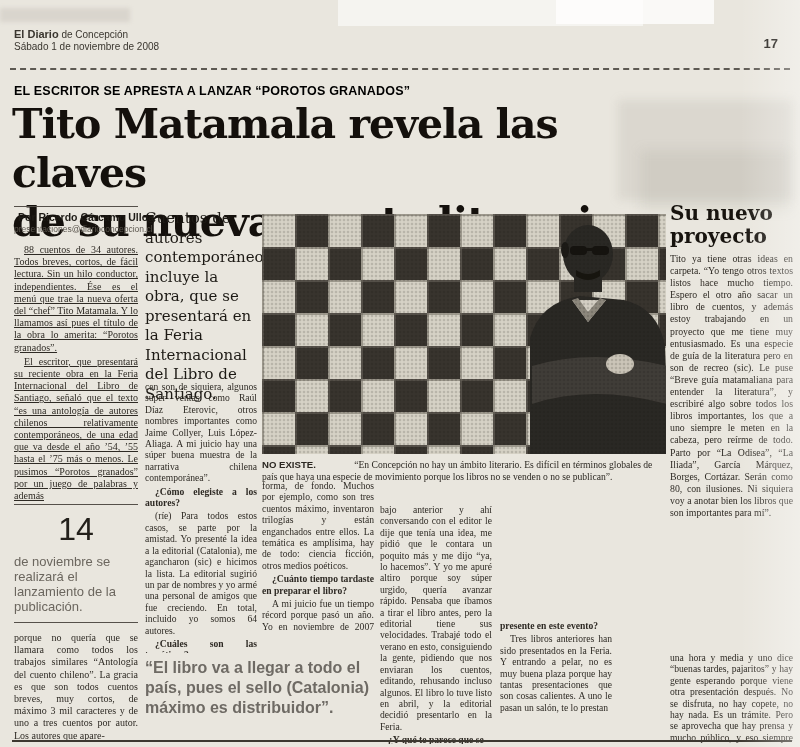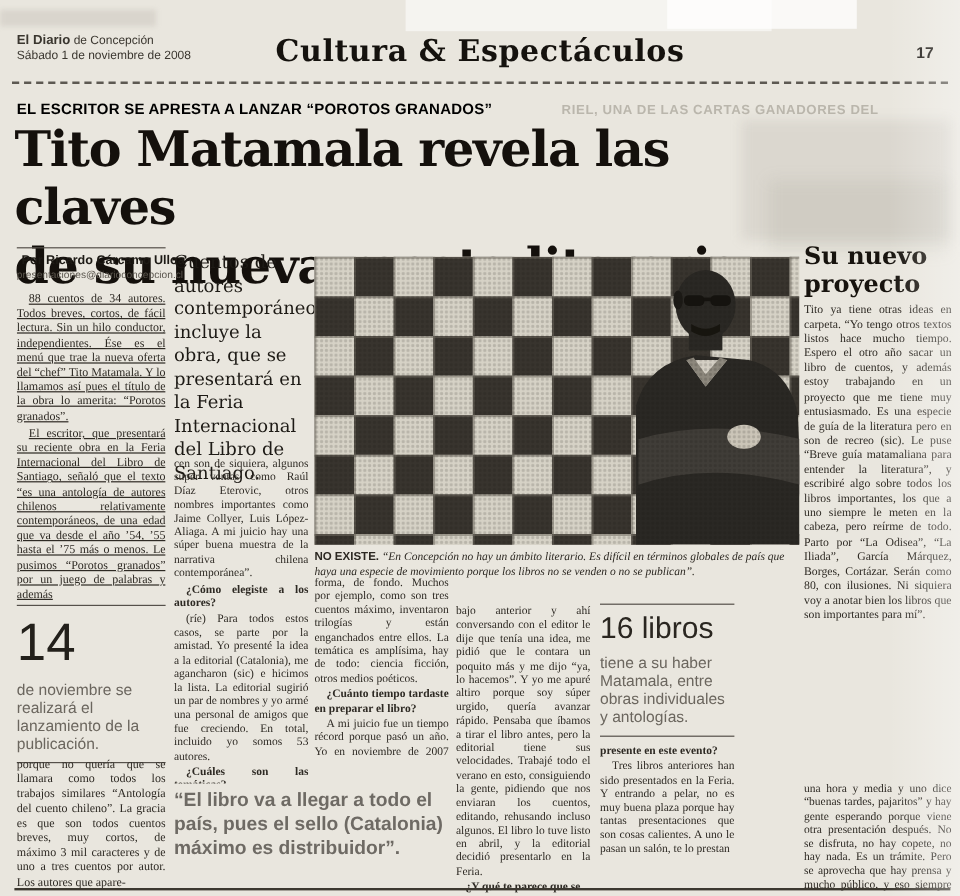--- a/index.html
+++ b/index.html
@@ -35,21 +35,21 @@
   .body-text{font-size:10px;line-height:12.2px;text-align:justify;color:#2e2a24;}
   .body-text p{margin:0 0 2px 0;text-indent:10px;}
   .body-text p.noindent{text-indent:0;}
   .q{font-weight:bold;text-indent:8px;margin:1px 0;}
   .byline-rule{position:absolute;left:14px;top:206px;width:124px;height:1px;background:#55504a;}
   .byline{position:absolute;left:18px;top:211px;width:150px;font-family:"Liberation Sans",sans-serif;font-weight:bold;font-size:10.5px;color:#1d1a15;}
   .byline-email{position:absolute;left:14px;top:224px;width:160px;font-family:"Liberation Sans",sans-serif;font-size:8.5px;color:#5c574f;}
   .col1-body{position:absolute;left:14px;top:244px;width:124px;height:258px;overflow:hidden;text-decoration:underline;}
   .callout14{position:absolute;left:14px;top:504px;width:124px;}
   .callout-rule{height:1px;background:#55504a;margin-bottom:6px;}
-  .callout14 .num{font-family:"Liberation Sans",sans-serif;font-size:44px;color:#23201b;text-align:left;margin:2px 0 6px 0;}
+  .callout14 .num{font-family:"Liberation Sans",sans-serif;font-size:32px;color:#23201b;text-align:center;margin:2px 0 6px 0;}
   .callout-text{font-family:"Liberation Sans",sans-serif;font-size:13px;line-height:15px;color:#6b665e;}
   .callout14 .callout-rule.bottom{margin-top:8px;margin-bottom:0;}
   .col1-tail{position:absolute;left:14px;top:632px;width:124px;height:110px;overflow:hidden;}
 
   .col2-deck{position:absolute;left:145px;top:209px;width:113px;
     font-family:"DejaVu Serif",serif;font-size:15px;line-height:19.5px;color:#1d1a15;}
   .col2-body{position:absolute;left:145px;top:381px;width:112px;height:272px;overflow:hidden;}
   .col2-body .body-text, .col2-body{font-size:9.6px;line-height:11.4px;}
 
   .photo{position:absolute;left:262px;top:214px;width:404px;height:240px;overflow:hidden;
@@ -58,21 +58,21 @@
       linear-gradient(rgba(110,105,95,.55) 2px, transparent 2px),
       linear-gradient(90deg, rgba(110,105,95,.55) 2px, transparent 2px),
       conic-gradient(#38342e 25%, #d6d2c6 0 50%, #38342e 0 75%, #d6d2c6 0);
     background-size:33px 33px, 33px 33px, 66px 66px;}
   .photo::after{content:"";position:absolute;inset:0;
     background-image:radial-gradient(rgba(20,18,14,.28) 1px, transparent 1.7px);
     background-size:4px 4px;opacity:.55;}
   .photo svg{position:absolute;right:-6px;bottom:0;height:100%;}
   .caption{position:absolute;left:262px;top:459px;width:404px;font-size:9.6px;line-height:11.5px;color:#2c2822;}
   .caption .cap-label{font-family:"Liberation Sans",sans-serif;font-weight:bold;font-style:normal;}
-  .caption .cap-quote{font-style:italic;}
+  .caption .cap-quote{margin-left:36px;}
 
   .col3{position:absolute;left:262px;top:480px;width:112px;height:152px;overflow:hidden;font-size:9.6px;line-height:11.4px;}
   .col4{position:absolute;left:380px;top:504px;width:112px;height:240px;overflow:hidden;font-size:9.6px;line-height:11.4px;}
   .col4 .q-tail{font-weight:bold;text-indent:8px;}
 
   .pullquote{position:absolute;left:145px;top:658px;width:240px;
     font-family:"Liberation Sans",sans-serif;font-weight:bold;font-size:16px;line-height:20px;color:#6e6a64;}
   .callout16{position:absolute;left:500px;top:503px;width:112px;}
   .callout16 .num{font-family:"Liberation Sans",sans-serif;font-size:25px;color:#2a2620;margin:4px 0 6px 0;}
   .col5-body{position:absolute;left:500px;top:620px;width:112px;height:124px;overflow:hidden;font-size:9.6px;line-height:11.4px;}
@@ -92,26 +92,24 @@
   <div class="scan-white"></div>
   <div class="scan-white2"></div>
   <div class="scan-streak"></div>
   <div class="ghost-block"></div>
   <div class="ghost-block2"></div>
 
   <div class="masthead">
     <div><b>El Diario</b><span> de Concepción</span></div>
     <div>Sábado 1 de noviembre de 2008</div>
   </div>
-  <div class="section-title">Cultura &amp; Espectáculos</div>
   <div class="page-number">17</div>
   <div class="head-rule"></div>
 
   <div class="kicker">EL ESCRITOR SE APRESTA A LANZAR “POROTOS GRANADOS”</div>
-  <div class="bleed-kicker">RIEL, UNA DE LAS CARTAS GANADORES DEL</div>
 
   <div class="headline">
     <div>Tito Matamala revela las claves</div>
     <div>de su nueva receta literaria</div>
   </div>
 
   <div class="byline-rule"></div>
   <div class="byline">Por Ricardo Cárcamo Ulloa</div>
   <div class="byline-email">presentaciones@diarioconcepcion.cl</div>
   <div class="col1-body body-text">
@@ -125,21 +123,21 @@
     <div class="callout-rule bottom"></div>
   </div>
   <div class="col1-tail body-text">
     <p class="noindent">porque no quería que se llamara como todos los trabajos similares “Antología del cuento chileno”. La gracia es que son todos cuentos breves, muy cortos, de máximo 3 mil caracteres y de uno a tres cuentos por autor. Los autores que apare-</p>
   </div>
 
   <div class="col2-deck">Cuentos de autores contemporáneos incluye la obra, que se presentará en la Feria Internacional del Libro de Santiago.</div>
   <div class="col2-body body-text">
     <p class="noindent">cen son de siquiera, algunos súper ventas como Raúl Díaz Eterovic, otros nombres importantes como Jaime Collyer, Luis López-Aliaga. A mi juicio hay una súper buena muestra de la narrativa chilena contemporánea”.</p>
     <p class="q">¿Cómo elegiste a los autores?</p>
-    <p>(ríe) Para todos estos casos, se parte por la amistad. Yo presenté la idea a la editorial (Catalonia), me agancharon (sic) e hicimos la lista. La editorial sugirió un par de nombres y yo armé una personal de amigos que fue creciendo. En total, incluido yo somos 53 autores.</p>
+    <p>(ríe) Para todos estos casos, se parte por la amistad. Yo presenté la idea a la editorial (Catalonia), me agancharon (sic) e hicimos la lista. La editorial sugirió un par de nombres y yo armé una personal de amigos que fue creciendo. En total, incluido yo somos 64 autores.</p>
     <p class="q">¿Cuáles son las temáticas?</p>
 
   </div>
 
   <div class="photo">
     <svg viewBox="0 0 200 240" width="200" height="240">
       <g fill="#2a2824">
         <ellipse cx="116" cy="40" rx="25" ry="29"></ellipse>
         <rect x="102" y="62" width="28" height="16"></rect>
         <path d="M58 240 L58 124 Q68 88 108 82 L152 86 Q186 94 193 132 L197 240 Z"></path>
@@ -164,26 +162,20 @@
     <p class="q">¿Cuánto tiempo tardaste en preparar el libro?</p>
     <p>A mi juicio fue un tiempo récord porque pasó un año. Yo en noviembre de 2007 estaba justamente en la Feria del Libro presentando un tra-</p>
   </div>
   <div class="col4 body-text">
     <p class="noindent">bajo anterior y ahí conversando con el editor le dije que tenía una idea, me pidió que le contara un poquito más y me dijo “ya, lo hacemos”. Y yo me apuré altiro porque soy súper urgido, quería avanzar rápido. Pensaba que íbamos a tirar el libro antes, pero la editorial tiene sus velocidades. Trabajé todo el verano en esto, consiguiendo la gente, pidiendo que nos enviaran los cuentos, editando, rehusando incluso algunos. El libro lo tuve listo en abril, y la editorial decidió presentarlo en la Feria.</p>
     <p class="q-tail">¿Y qué te parece que se</p>
   </div>
 
   <div class="pullquote">“El libro va a llegar a todo el país, pues el sello (Catalonia) máximo es distribuidor”.</div>
 
-  <div class="callout16">
-    <div class="callout-rule"></div>
-    <div class="num">16 libros</div>
-    <div class="callout-text">tiene a su haber Matamala, entre obras individuales y antologías.</div>
-    <div class="callout-rule bottom" style="margin-top:8px;"></div>
-  </div>
   <div class="col5-body body-text">
     <p class="q" style="text-indent:0;">presente en este evento?</p>
     <p>Tres libros anteriores han sido presentados en la Feria. Y entrando a pelar, no es muy buena plaza porque hay tantas presentaciones que son cosas calientes. A uno le pasan un salón, te lo prestan</p>
   </div>
 
   <div class="sidebar-title">
     <div>Su nuevo</div>
     <div>proyecto</div>
   </div>
   <div class="sidebar-body body-text">

